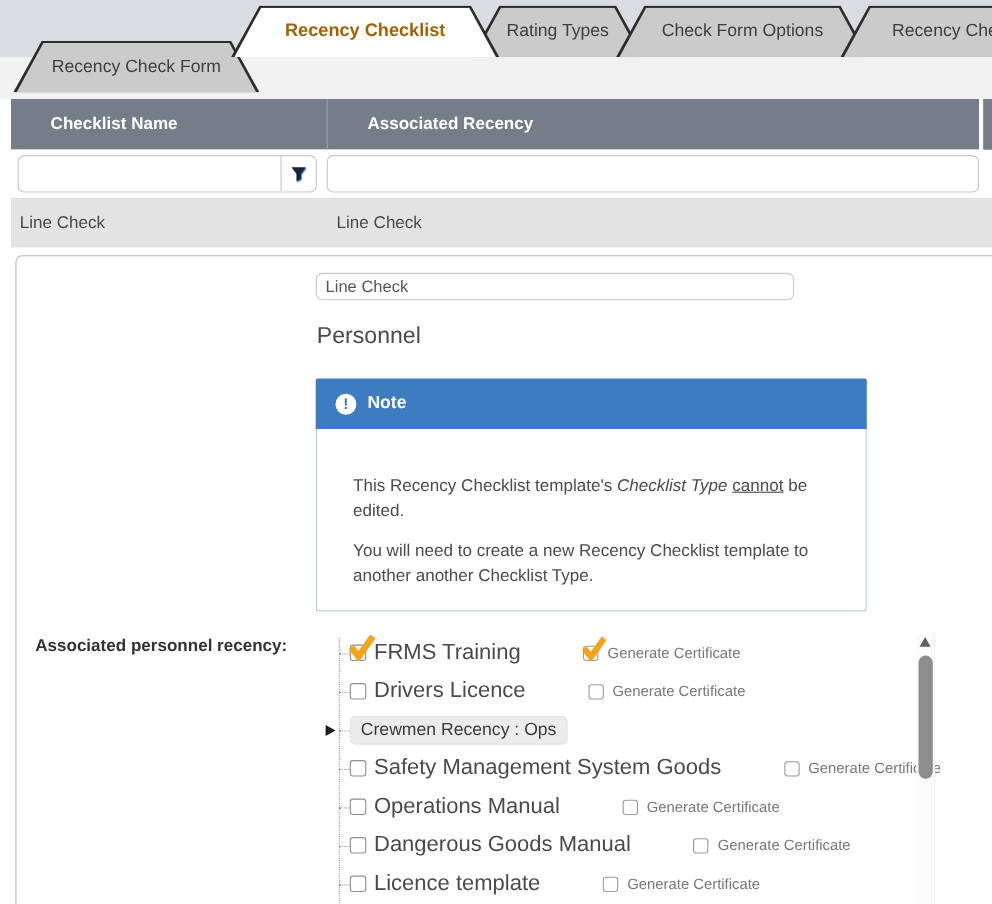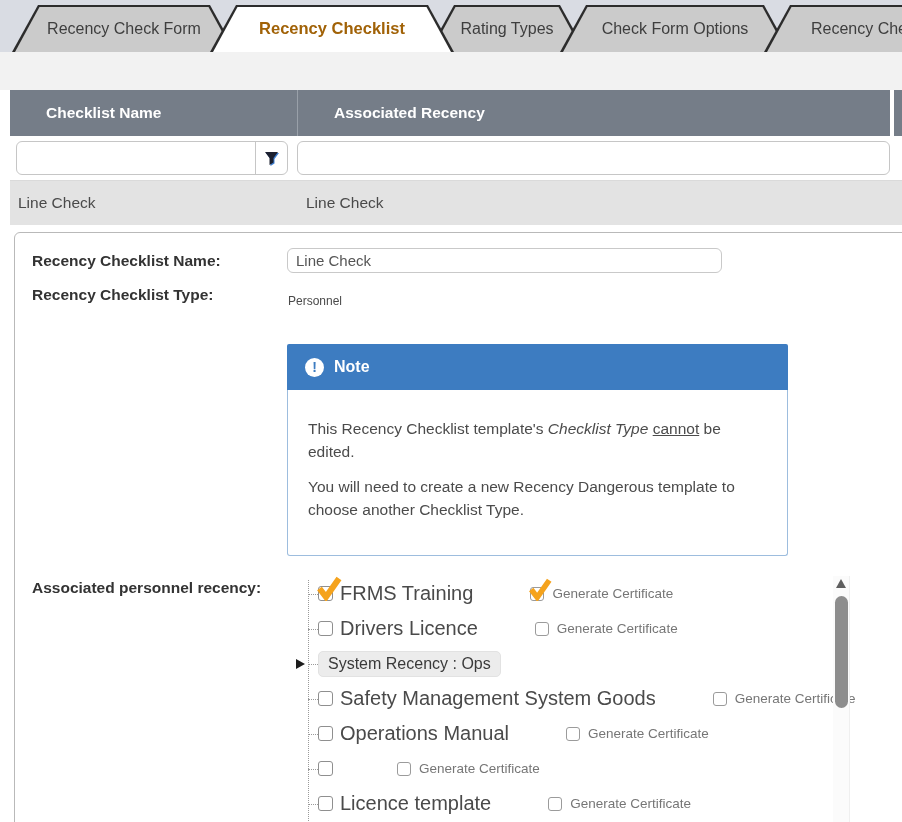--- a/index.html
+++ b/index.html
@@ -3,21 +3,21 @@
 <meta charset="utf-8">
 <style>
   html,body{margin:0;padding:0;}
   body{font-family:"Liberation Sans",sans-serif;}
   #screen{position:relative;width:902px;height:822px;background:#ffffff;overflow:hidden;}
 
   
   .tabbar{position:absolute;left:0;top:0;width:902px;height:52px;background:#d9dce3;}
   .tabs{position:absolute;left:12px;top:5px;height:47px;display:flex;}
   .tab{position:relative;height:47px;margin-left:-26px;flex:none;cursor:pointer;}
-  .tab:first-child{margin-left:0;}
+  .tab:first-child{margin-left:0;margin-top:32px;}
   .tab .shape{position:absolute;inset:0;background:#2c2c2c;
     clip-path:polygon(0 100%,26px 0,calc(100% - 26px) 0,100% 100%);}
   .tab .fill{position:absolute;inset:0;background:#cbcbcb;
     clip-path:polygon(3px 100%,27.5px 2px,calc(100% - 27.5px) 2px,calc(100% - 3px) 100%);
     display:flex;align-items:center;justify-content:center;font-size:16px;color:#3e3e3e;white-space:nowrap;}
   .tab.active .fill{background:#ffffff;font-weight:bold;color:#a16207;font-size:16.5px;}
   .strip{position:absolute;left:0;top:52px;width:902px;height:38px;background:#f2f2f2;}
 
   
   .grid{position:absolute;left:10px;top:90px;right:0;}
@@ -46,30 +46,30 @@
 
   
   .panel{position:absolute;left:14px;top:232px;width:892px;height:594px;background:#ffffff;
     border:1px solid #b9b9b9;border-radius:6px 0 0 0;box-sizing:border-box;}
   .lbl{position:absolute;font-weight:bold;font-size:15.5px;color:#333333;white-space:nowrap;}
   #lbl-name{left:17px;top:19px;}
   #lbl-type{left:17px;top:53px;}
   #name-input{position:absolute;left:272px;top:15px;width:435px;height:25px;border:1px solid #c9c9c9;
     border-radius:6px;box-sizing:border-box;font-family:"Liberation Sans",sans-serif;font-size:15px;
     color:#555;padding:0 8px;outline:none;}
-  #type-value{position:absolute;left:273px;top:61px;font-size:12px;color:#4a4a4a;}
+  #type-value{position:absolute;left:273px;top:61px;font-size:21px;color:#4a4a4a;}
 
   .note{position:absolute;left:272px;top:111px;width:501px;}
   .note-head{height:46px;background:#3d7cc1;display:flex;align-items:center;padding-left:18px;
     color:#ffffff;font-weight:bold;font-size:16px;border-radius:2px 2px 0 0;box-sizing:border-box;}
   .note-icon{width:19px;height:19px;background:#ffffff;border-radius:50%;color:#3d7cc1;font-weight:bold;
     font-size:14px;line-height:19px;display:flex;align-items:center;justify-content:center;margin-right:10px;flex:none;}
   .note-body{border:1px solid #9dbdde;border-top:none;background:#ffffff;height:166px;box-sizing:border-box;
     padding:28px 20px 0 20px;font-size:15.5px;color:#4b4b4b;line-height:1.48;border-radius:0 0 3px 3px;}
-  .note-body p{margin:0;}
+  .note-body p{margin:13px;}
   .note-body p + p{margin-top:12px;}
   .note-body .it{font-style:italic;}
   .note-body .un{text-decoration:underline;}
 
   #lbl-assoc{left:17px;top:346px;}
 
   
   .tree{position:absolute;left:276px;top:343px;width:536px;}
   .tree::before{content:'';position:absolute;left:17px;top:4px;bottom:-14px;border-left:1px dotted #9a9a9a;}
   .row{height:35px;display:flex;align-items:center;position:relative;padding-left:27px;}
@@ -167,33 +167,31 @@
     <div class="trow tdata">
       <div class="c1">Line Check</div>
       <div class="cdiv"></div>
       <div class="c2">Line Check</div>
       <div class="cgap"></div>
       <div class="c3"></div>
     </div>
   </div>
 
   <div class="panel">
-    <div class="lbl" id="lbl-name">Recency Checklist Name:</div>
     <input id="name-input" value="Line Check" style="">
-    <div class="lbl" id="lbl-type">Recency Checklist Type:</div>
     <div id="type-value">Personnel</div>
 
     <div class="note">
       <div class="note-head">
         <span class="note-icon">!</span>
         <span>Note</span>
       </div>
       <div class="note-body">
         <p><span>This Recency Checklist template's </span><span class="it">Checklist Type </span><span class="un">cannot</span><span> be edited.</span></p>
-        <p>You will need to create a new Recency Dangerous template to choose another Checklist Type.</p>
+        <p>You will need to create a new Recency Checklist template to another another Checklist Type.</p>
       </div>
     </div>
 
     <div class="lbl" id="lbl-assoc">Associated personnel recency:</div>
 
     <div class="tree">
         <div class="row">
           <span class="cb">
             <svg class="check-svg" viewBox="0 0 26 26">
               <path d="M3.5 13.5 L10 22 L23 3.5" fill="none" stroke="#F5A31D" stroke-width="6"></path>
@@ -212,40 +210,41 @@
         <div class="row">
           <span class="cb"></span>
           <span class="row-label">Drivers Licence</span>
           <span class="cert">
             <span class="cb2"></span>
             <span class="cert-label">Generate Certificate</span>
           </span>
         </div>
         <div class="row group">
           <span class="tri"></span>
-          <span class="pill">System Recency : Ops</span>
+          <span class="pill">Crewmen Recency : Ops</span>
         </div>
         <div class="row">
           <span class="cb"></span>
           <span class="row-label">Safety Management System Goods</span>
           <span class="cert">
             <span class="cb2"></span>
             <span class="cert-label">Generate Certificate</span>
           </span>
         </div>
         <div class="row">
           <span class="cb"></span>
           <span class="row-label">Operations Manual</span>
           <span class="cert">
             <span class="cb2"></span>
             <span class="cert-label">Generate Certificate</span>
           </span>
         </div>
         <div class="row">
           <span class="cb"></span>
+          <span class="row-label">Dangerous Goods Manual</span>
           <span class="cert">
             <span class="cb2"></span>
             <span class="cert-label">Generate Certificate</span>
           </span>
         </div>
         <div class="row">
           <span class="cb"></span>
           <span class="row-label">Licence template</span>
           <span class="cert">
             <span class="cb2"></span>

